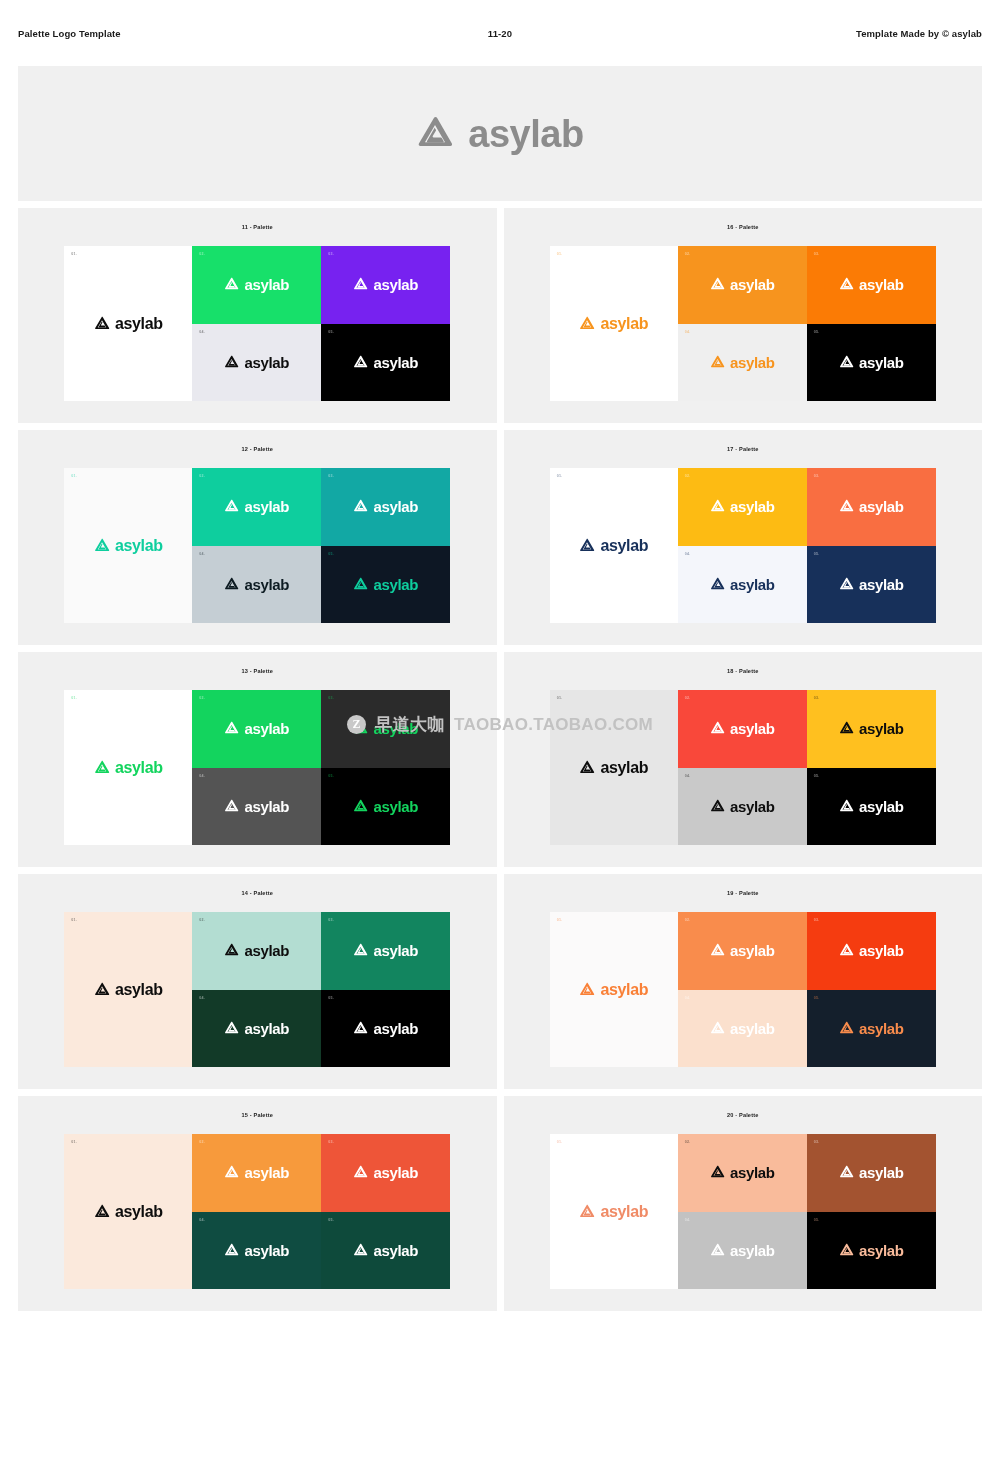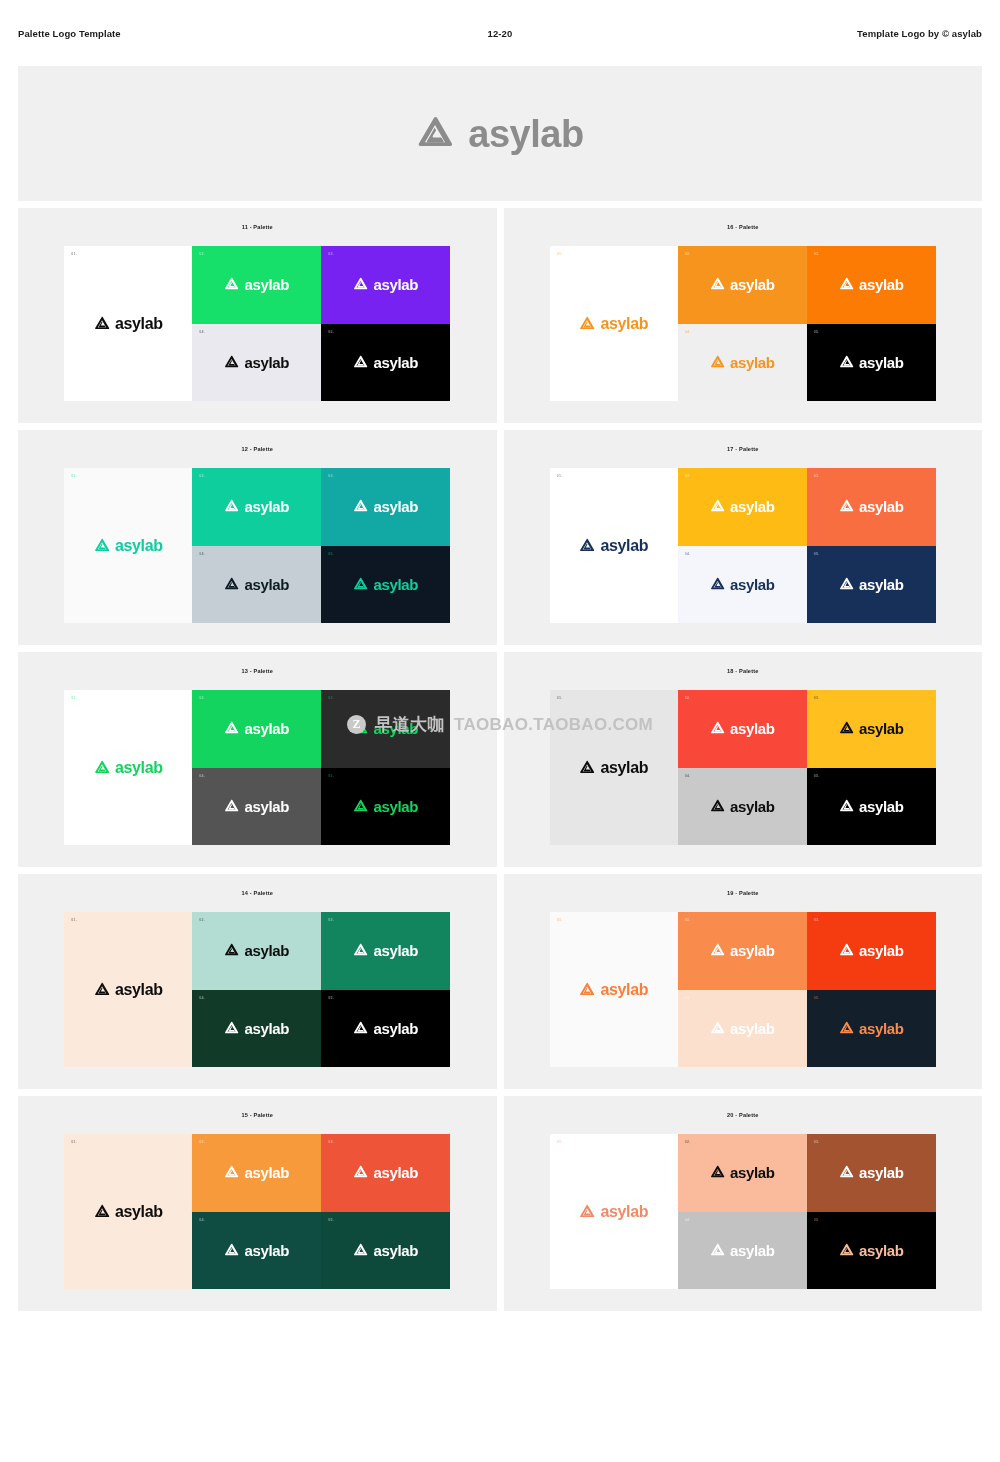--- a/index.html
+++ b/index.html
@@ -112,22 +112,22 @@
     font-size: 17px; font-weight: bold; color: #c2c2c2;
     letter-spacing: .3px;
   }
 </style>
 </head>
 <body>
 
 <div class="page-header">
   <div class="hdr-wrap">
     <span class="hdr-left">Palette Logo Template</span>
-    <span class="hdr-mid">12-20</span>
-    <span class="hdr-right">Template Logo by © asylab</span>
+    <span class="hdr-mid">11-20</span>
+    <span class="hdr-right">Template Made by © asylab</span>
   </div>
 </div>
 
 <div class="brand-band">
   <div class="brand-lockup">
     <span class="mark">
       <svg viewBox="0 0 64 64" width="100%" height="100%" aria-hidden="true">
         <path fill="#8c8c8c" d="M30.4 4.6c1.1-1.9 3.9-1.9 5 0l25 43.3c1 1.8-.2 4.1-2.3 4.3-.2 0-.3 0-.5 0H7.4c-2.2 0-3.6-2.4-2.5-4.3zM32 16.8 15.1 45.9h33.8z"></path>
         <path fill="#8c8c8c" d="M31.2 22 18.6 43.8c-.6 1.1.1 2.4 1.4 2.4h25.1c1.3 0 2-1.4 1.3-2.5l-3.1-5c-.3-.5-.8-.8-1.4-.8H29.6c-1.2 0-2-1.4-1.4-2.4l5.3-9.1c.3-.5.3-1.1 0-1.6l-2.3-3.9z"></path>
       </svg>

